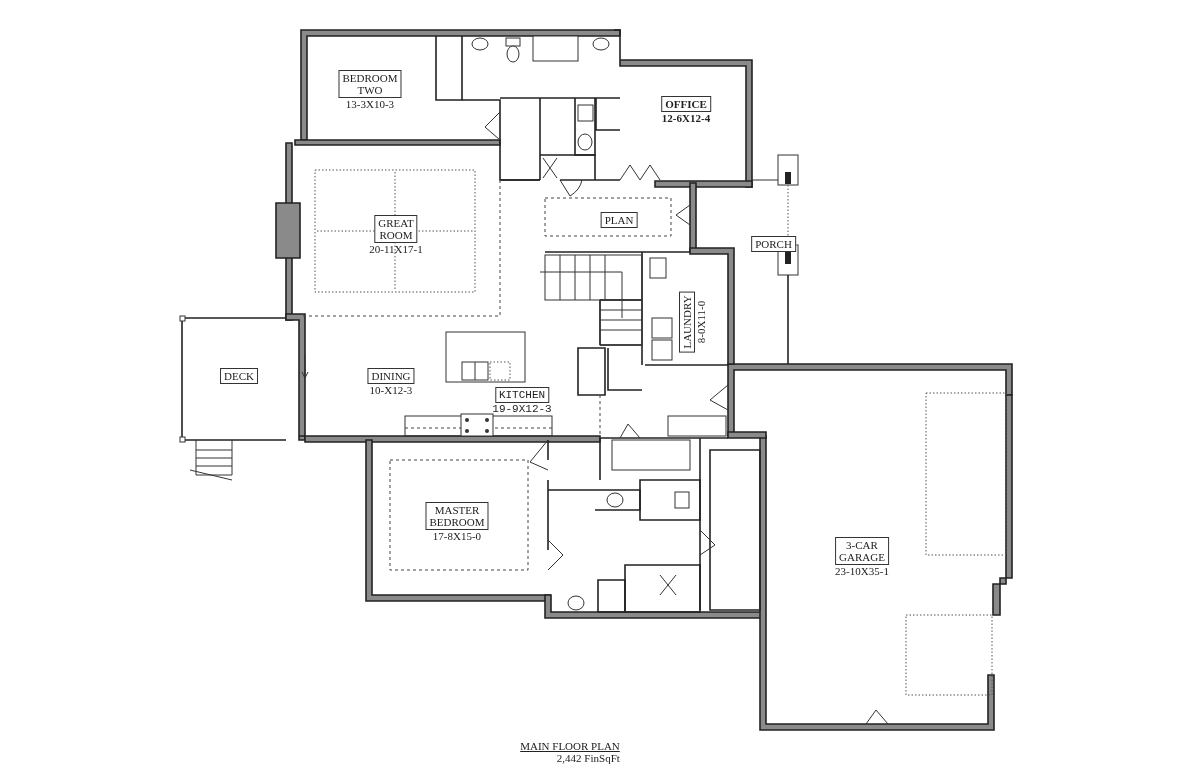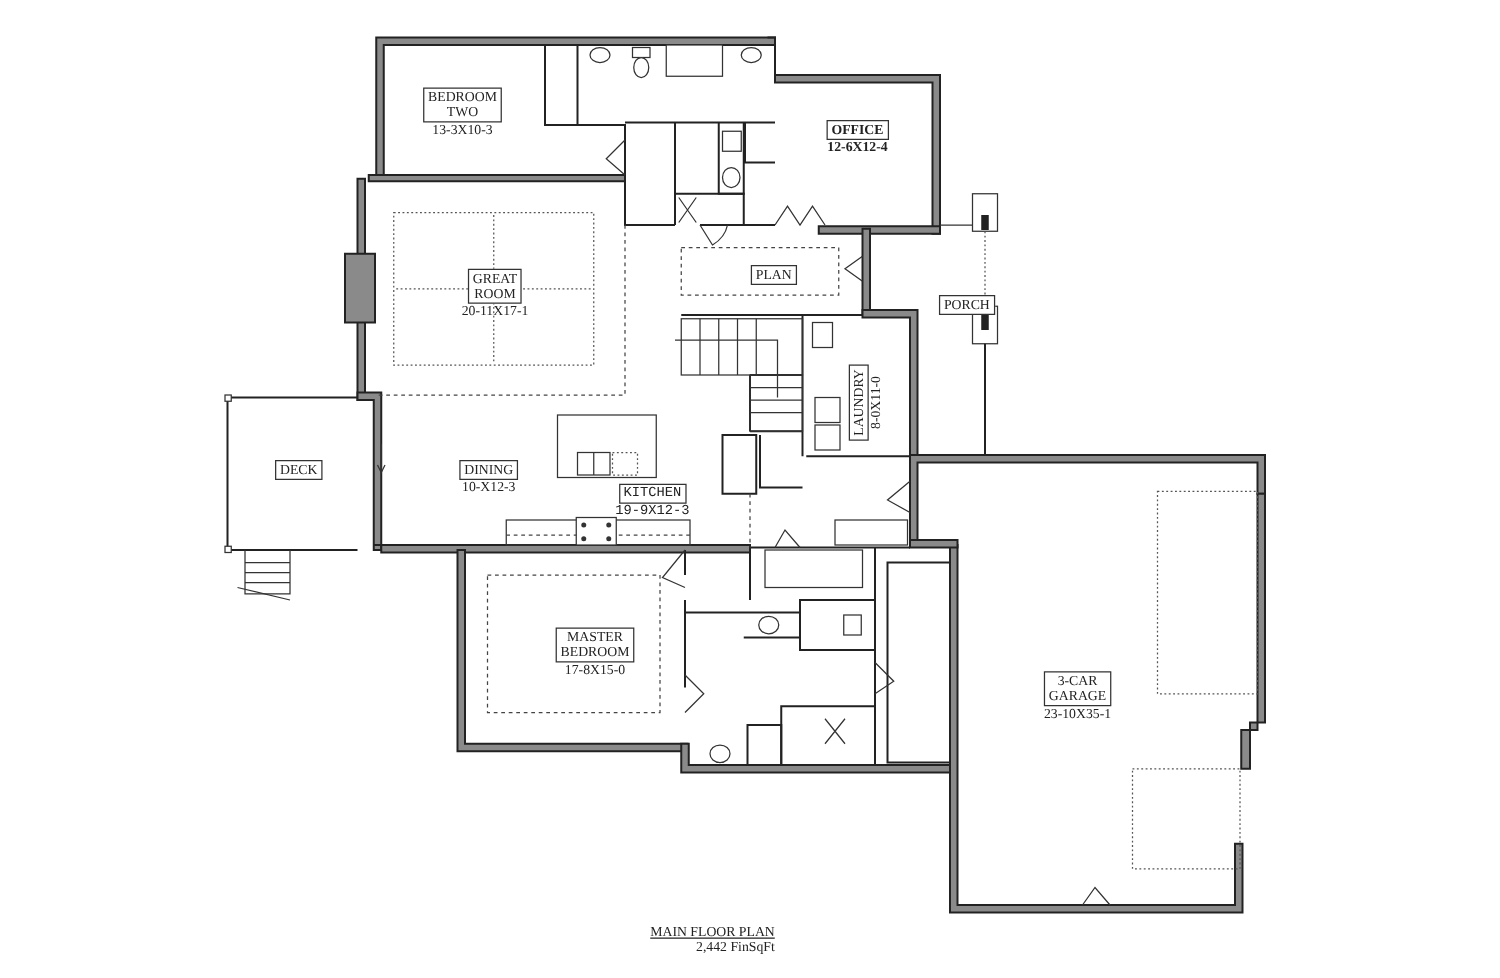--- a/index.html
+++ b/index.html
@@ -206,21 +206,21 @@
 <div class="label" style="left:361px;top:368px;margin-left:30px;">
   <span class="box">DINING</span>
   <span class="dim">10-X12-3</span>
 </div>
 
 <div class="label" style="left:522px;top:387px;font-family:Liberation Mono, monospace;">
   <span class="box">KITCHEN</span>
   <span class="dim">19-9X12-3</span>
 </div>
 
-<div class="label" style="left:452px;top:502px;padding-left:48px;">
+<div class="label" style="left:433px;top:502px;padding-left:48px;">
   <span class="box"><span>MASTER</span><br><span>BEDROOM</span></span>
   <span class="dim">17-8X15-0</span>
 </div>
 
 <div class="label" style="left:862px;top:537px;">
   <span class="box"><span>3-CAR</span><br><span>GARAGE</span></span>
   <span class="dim">23-10X35-1</span>
 </div>
 
 <div class="caption">

